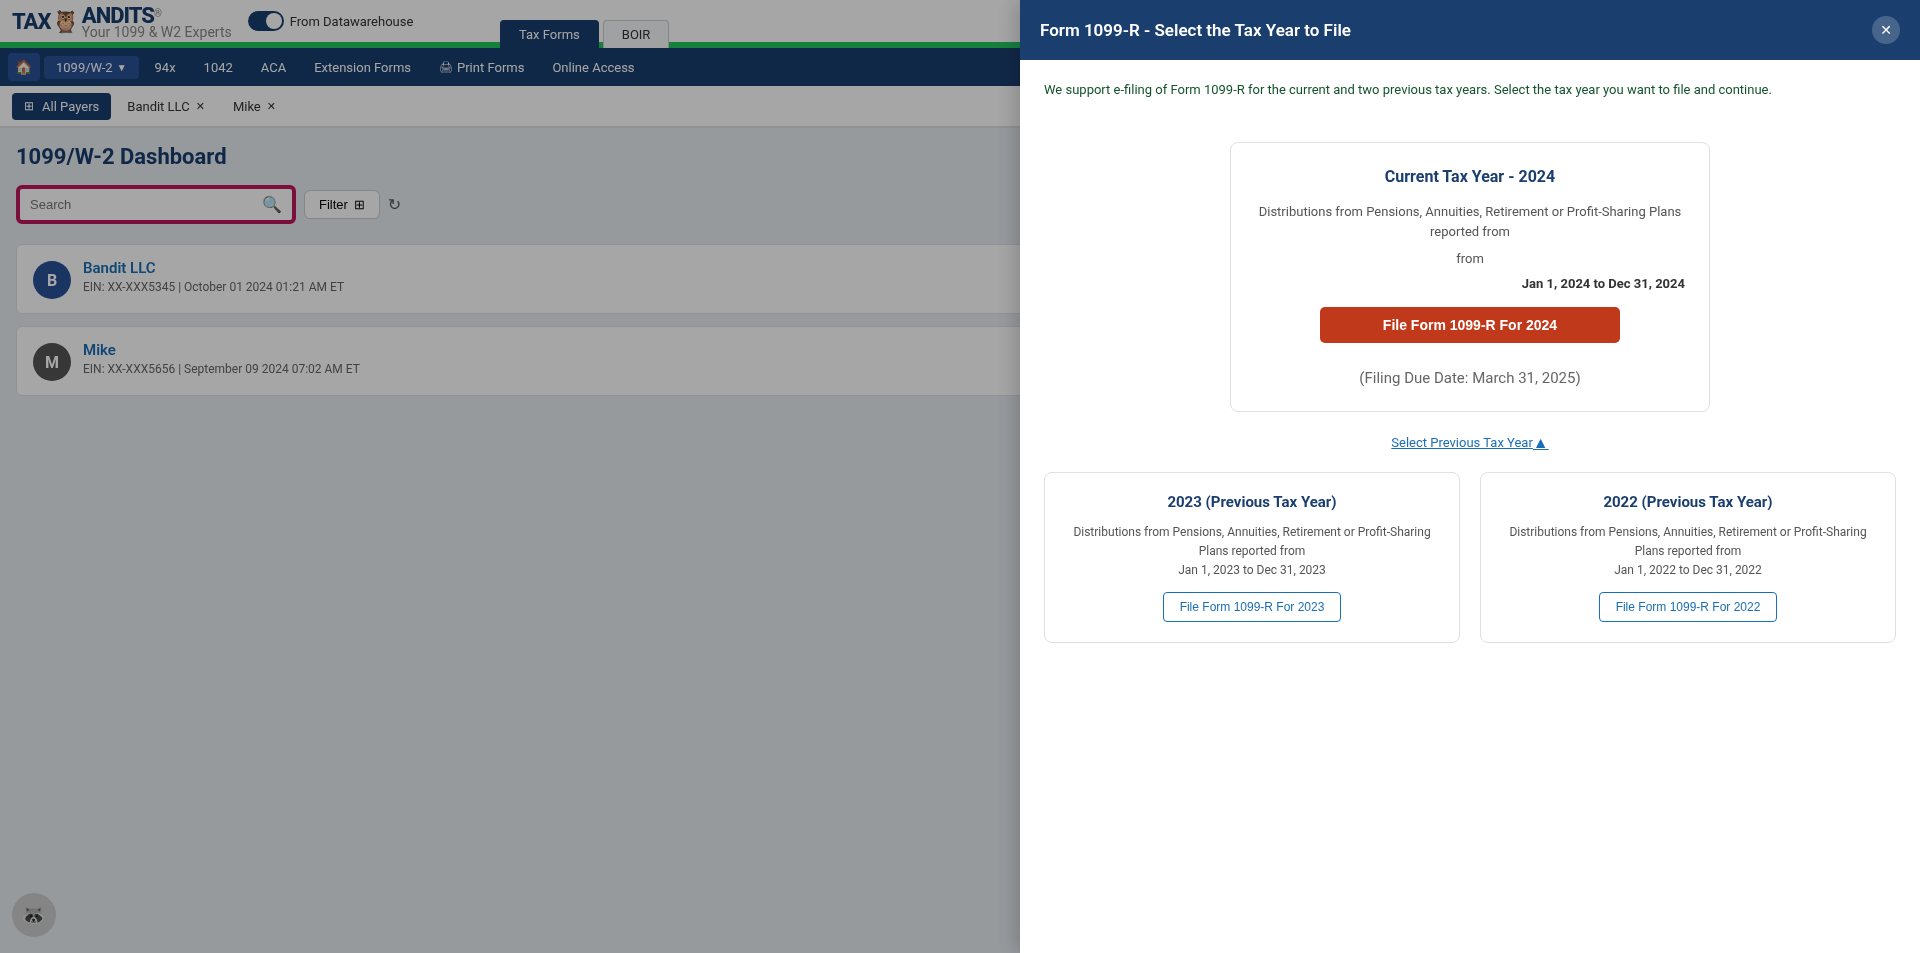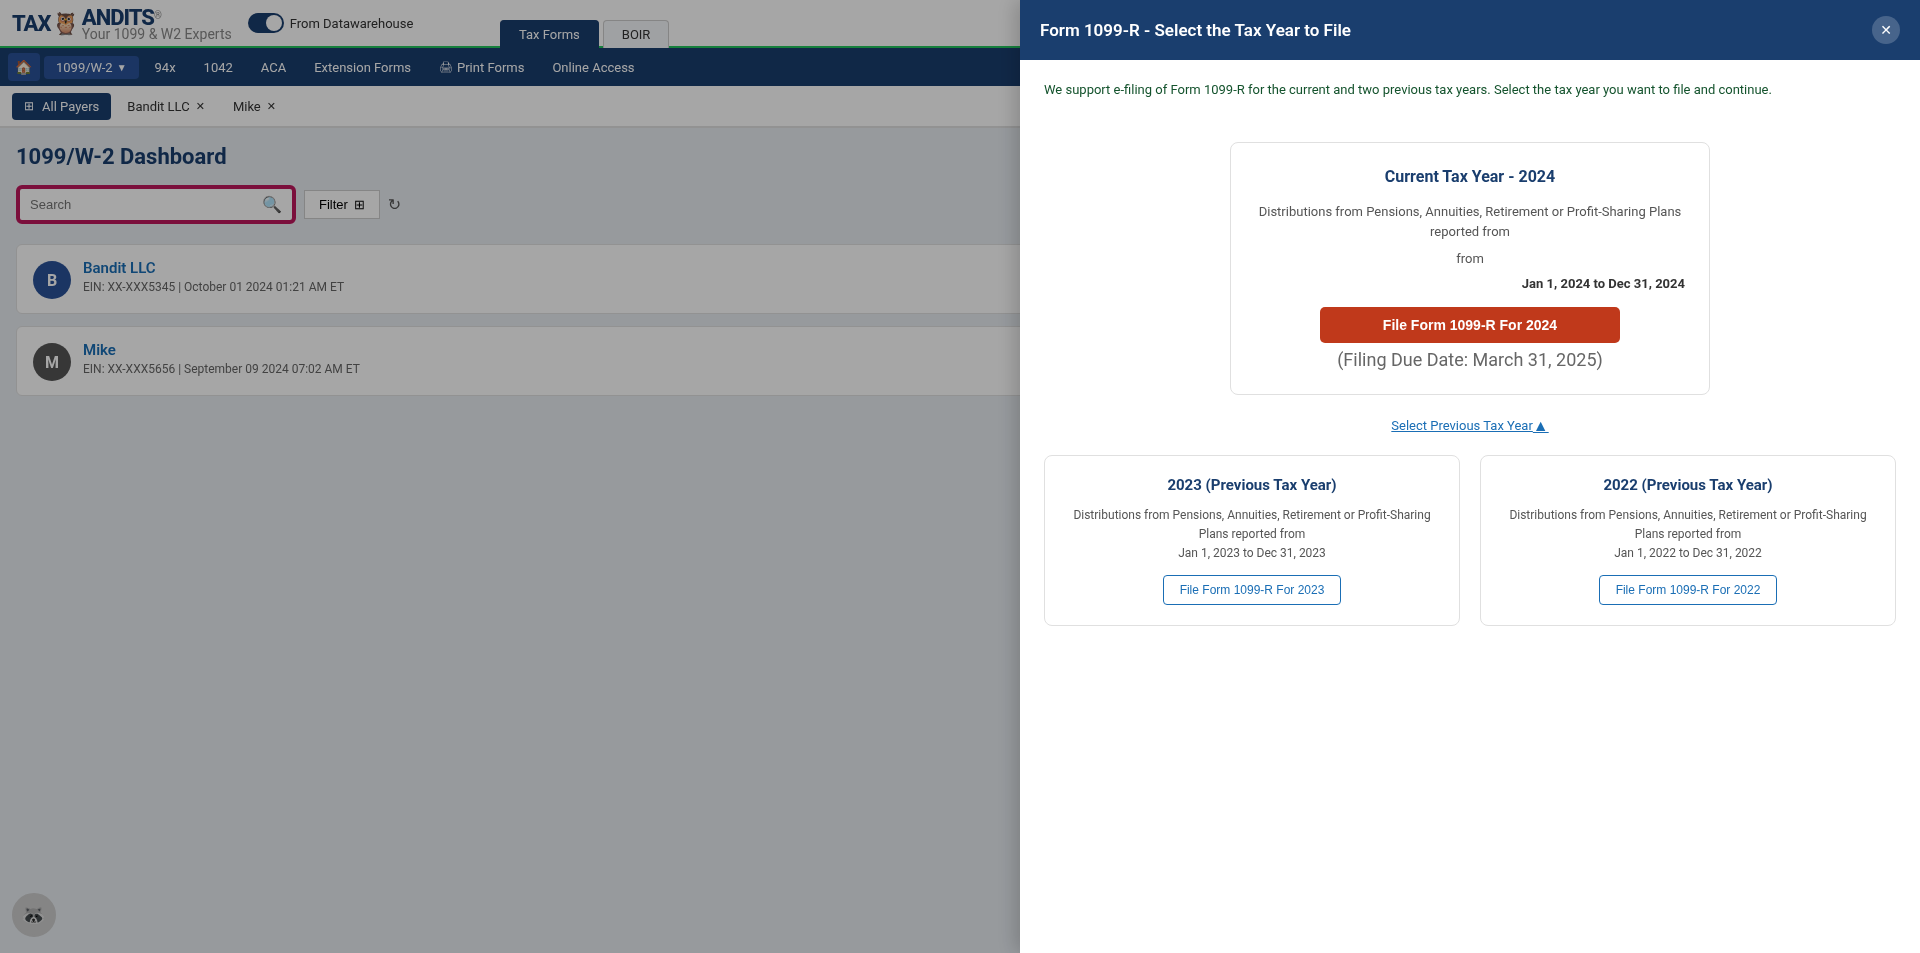--- a/index.html
+++ b/index.html
@@ -3,21 +3,21 @@
   <meta charset="utf-8">
   <style>
     * { box-sizing: border-box; margin: 0; padding: 0; }
     body { font-family: -apple-system, BlinkMacSystemFont, 'Segoe UI', Roboto, Arial, sans-serif; background: #e8edf2; min-height: 953px; overflow: hidden; }
 
     
     .top-bar {
       display: flex;
       align-items: center;
       background: #fff;
-      border-bottom: 2px solid #22c55e;
+      border-bottom: 6px solid #22c55e;
       height: 48px;
       padding: 17px 12px;
       position: relative;
       z-index: 1;
     }
     .logo-area {
       display: flex; align-items: center; gap: 8px; min-width: 180px;
     }
     .logo-text { font-size: 22px; font-weight: 800; color: #1a3e6e; letter-spacing: -1px; }
     .logo-sub { font-size: 14px; color: #888; display: block; margin-top: -4px; }
@@ -63,21 +63,21 @@
     
     .dashboard { padding: 16px; background: #e8edf2; min-height: 800px; position: relative; }
     .dashboard-title { font-size: 22px; font-weight: 700; color: #1a3e6e; margin-bottom: 16px; }
 
     .search-filter-row { display: flex; align-items: center; gap: 8px; margin-bottom: 20px; }
     .search-box {
       display: flex; align-items: center; background: #fff; border: 4px solid #be185d; border-radius: 6px; padding: 6px 10px; width: 280px; gap: 6px;
     }
     .search-box input { border: none; outline: none; font-size: 13px; flex: 1; }
     .filter-btn {
-      display: flex; align-items: center; gap: 6px; padding: 6px 14px; background: #fff; border: 1px solid #ccc; border-radius: 0; font-size: 13px; cursor: pointer;
+      display: flex; align-items: center; gap: 6px; padding: 6px 14px; background: #fff; border: 1px solid #ccc; border-radius: 6px; font-size: 13px; cursor: pointer;
     }
     .refresh-btn { font-size: 16px; cursor: pointer; color: #555; }
 
     
     .payer-card {
       background: #fff; border-radius: 6px; padding: 14px 16px; margin-bottom: 12px; display: flex; align-items: flex-start; justify-content: space-between;
       border: 1px solid #e0e0e0;
     }
     .payer-left { display: flex; align-items: flex-start; gap: 12px; }
     .payer-avatar {
@@ -112,21 +112,21 @@
     .current-year-card {
       border: 1px solid #e0e0e0; border-radius: 8px; padding: 24px; text-align: center; max-width: 480px; margin: 0 auto 20px;
     }
     .current-year-title { font-size: 16px; font-weight: 700; color: #1a3e6e; margin-bottom: 16px; }
     .year-desc { font-size: 13px; color: #555; line-height: 1.6; margin-bottom: 6px; }
     .year-date-range { font-weight: 700; color: #333; font-size: 13px; text-align: right; }
     .file-btn-primary {
       background: #c0391b; color: #fff; border: none; border-radius: 5px; padding: 10px 24px; font-size: 14px; font-weight: 600; cursor: pointer; margin: 16px 0 6px;
       width: 100%; max-width: 300px;
     }
-    .filing-due { font-size: 18px; color: #666; }
+    .filing-due { font-size: 15px; color: #666; margin-top: 20px; }
 
     
     .select-prev-row {
       text-align: center; margin: 8px 0 20px; cursor: pointer;
     }
     .select-prev-link { color: #1a6eb5; font-size: 13px; text-decoration: underline; display: inline-flex; align-items: center; }
     .prev-chevron { font-size: 16px; color: #1a6eb5; }
 
     
     .prev-years-grid {

